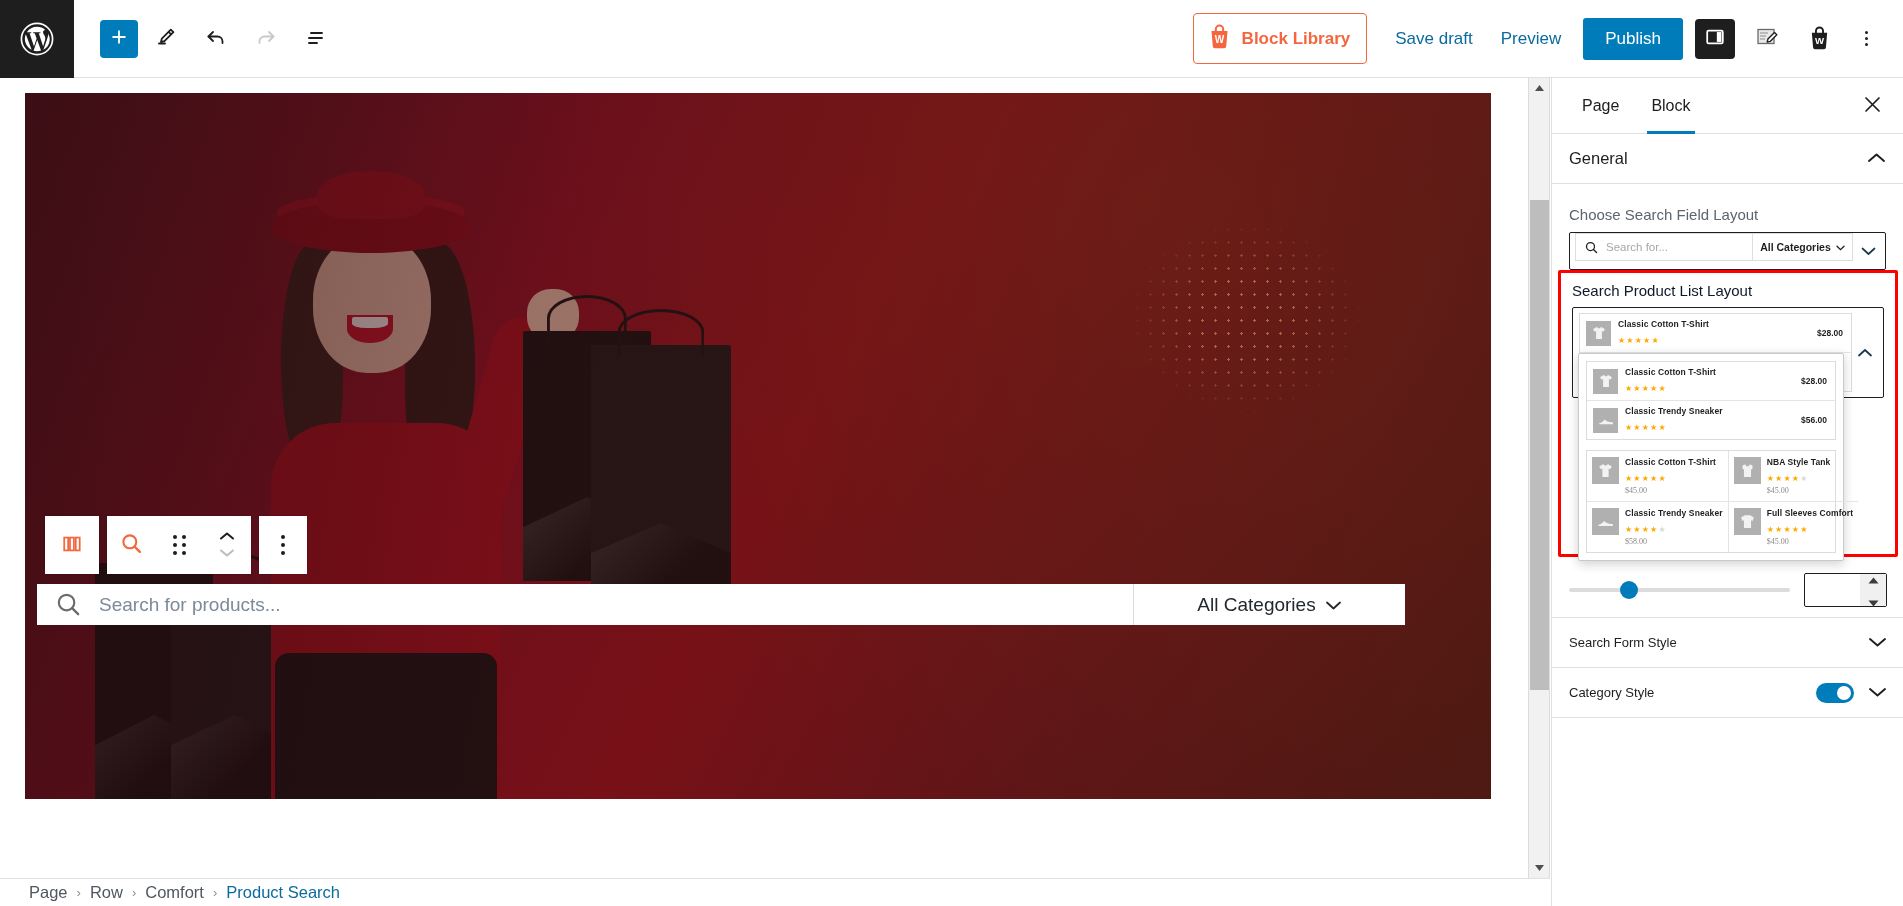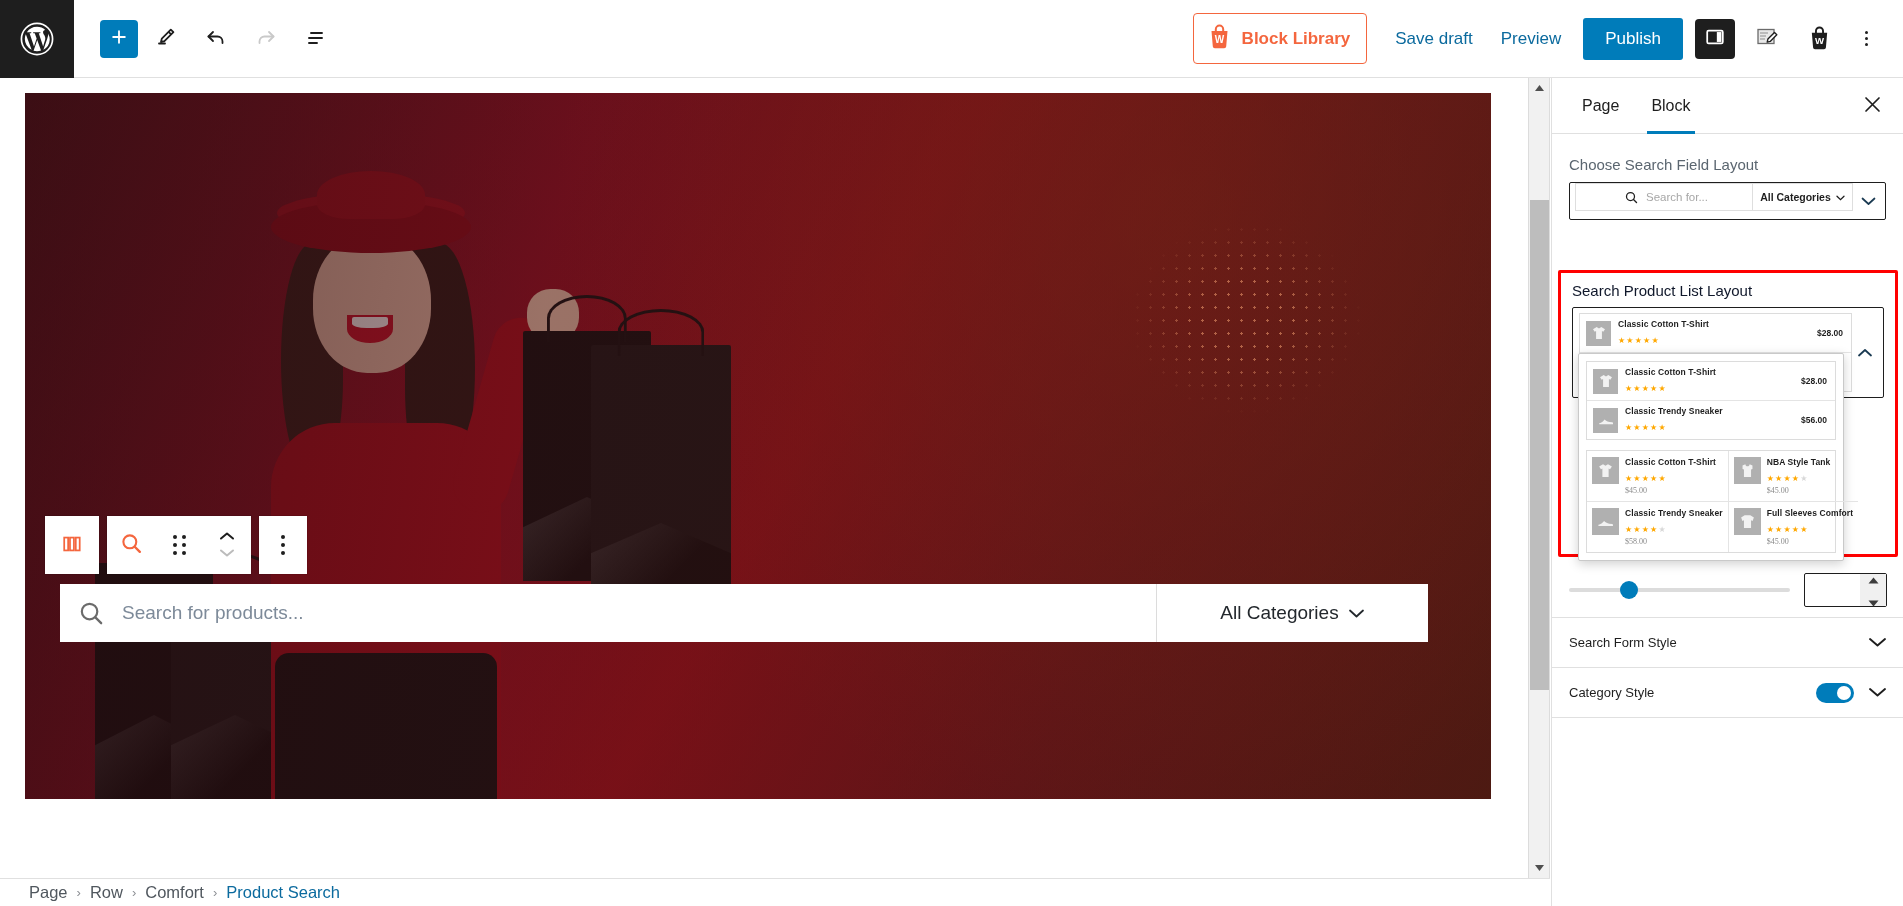--- a/index.html
+++ b/index.html
@@ -197,22 +197,22 @@
     gap: 4px 5px;
   }
   .dots6 i { width: 4px; height: 4px; border-radius: 50%; background: #1e1e1e; display: block; }
   .dots3 { display: flex; flex-direction: column; gap: 4px; }
   .dots3 i { width: 4px; height: 4px; border-radius: 50%; background: #1e1e1e; display: block; }
   .arrows { display: flex; flex-direction: column; align-items: center; gap: 2px; }
 
   
   .hero-search {
     position: absolute; left: 37px; top: 506px;
-    width: 1368px; height: 58px;
-    background: #fff; display: flex; align-items: center; z-index: 20; margin-left: 23px;
+    width: 1368px; height: 41px;
+    background: #fff; display: flex; align-items: center; z-index: 20;
   }
   .hs-icon { width: 62px; display: flex; align-items: center; justify-content: center; }
   .hs-input {
     flex: 1; border: none; outline: none; height: 100%;
     font-size: 19px; color: #6d7b8a; background: transparent;
     font-family: "Liberation Sans", sans-serif;
   }
   .hs-input::placeholder { color: #7d8a99; }
   .hs-cat {
     width: 272px; height: 100%; border-left: 1px solid #dcdcdc;
@@ -287,21 +287,21 @@
   .field-label {
     font-size: 15px; color: #5b6670; margin: 22px 0 9px;
   }
 
   .mini-select {
     height: 38px; border: 1px solid #1e1e1e; border-radius: 2px;
     display: flex; align-items: center; padding: 0 6px 0 0; cursor: pointer; background:#fff;
   }
   .mini-preview {
     flex: 1; height: 28px; margin: 0 4px 8px 5px;
-    border: 1px solid #dedede; display: flex; align-items: center; padding-left: 40px;
+    border: 1px solid #dedede; display: flex; align-items: center;
   }
   .mp-icon { width: 30px; display: flex; align-items: center; justify-content: center; }
   .mp-text { flex: 1; font-size: 11.5px; color: #a7a7a7; }
   .mp-cat {
     width: 100px; height: 100%; border-left: 1px solid #dedede;
     display: flex; align-items: center; justify-content: center; gap: 5px;
     font-size: 10.5px; font-weight: 700; color: #1e1e1e;
   }
 
   
@@ -654,20 +654,28 @@
     <button class="sb-tab active">Block</button>
     <button class="sb-close">
       <span>
         <svg width="19" height="19" viewBox="0 0 19 19">
             <path d="M3 3l13 13M16 3L3 16" stroke="#1e1e1e" stroke-width="1.7" stroke-linecap="round"></path>
           </svg>
       </span>
     </button>
   </div>
 
+  <div class="panel-head">
+    <span class="ptitle">General</span>
+    <span class="chev">
+      <svg width="19" height="12" viewBox="0 0 19 12">
+          <path d="M2 9L9.5 2.5 17 9" fill="none" stroke="#1e1e1e" stroke-width="1.9" stroke-linecap="round" stroke-linejoin="round"></path>
+        </svg>
+    </span>
+  </div>
 
   <div class="sb-body">
     <div class="field-label">Choose Search Field Layout</div>
 
     <div class="mini-select">
       <div class="mini-preview">
         <span class="mp-icon">
           <svg width="15" height="15" viewBox="0 0 24 24">
             <circle cx="10.4" cy="10.4" r="6.4" fill="none" stroke="#1e1e1e" stroke-width="2"></circle>
             <path d="M15.2 15.2L20 20" stroke="#1e1e1e" stroke-width="2.2" stroke-linecap="round"></path>

